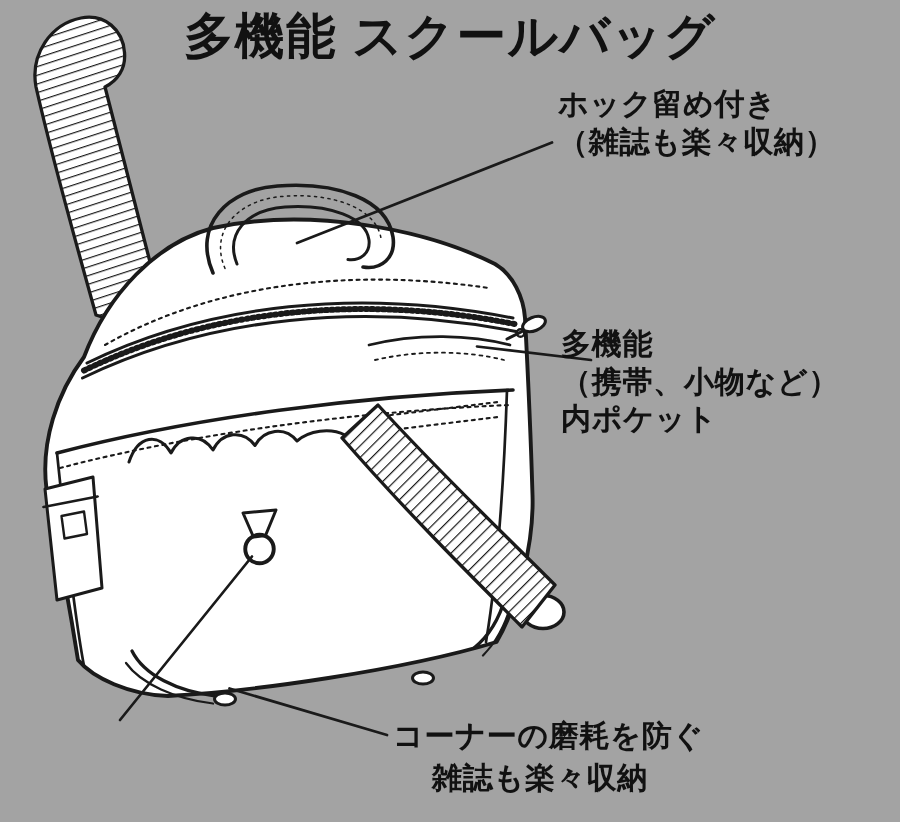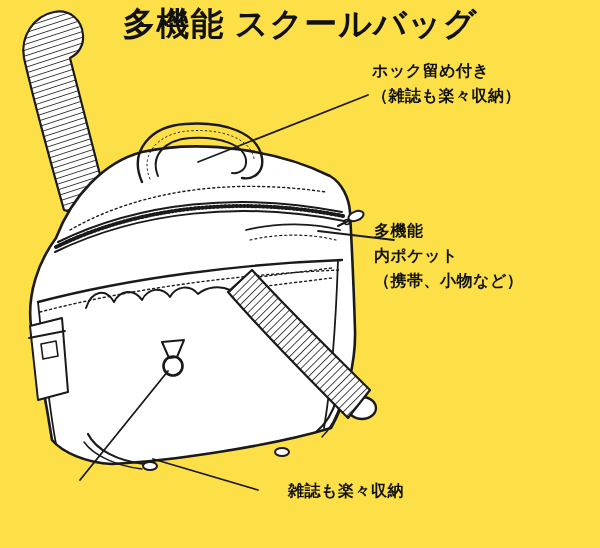--- a/index.html
+++ b/index.html
@@ -4,21 +4,21 @@
 <style>
   html, body {
     margin: 0;
     padding: 0;
     background: #ffffff;
   }
   #stage {
     position: relative;
     width: 600px;
     height: 548px;
-    background: #fde047;
+    background: #a3a3a3;
     font-family: "Liberation Sans", "DejaVu Sans", sans-serif;
     color: #111111;
     overflow: hidden;
   }
   #art {
     position: absolute;
     left: 0;
     top: 0;
     width: 600px;
     height: 548px;
@@ -29,21 +29,21 @@
     top: 2px;
     width: 600px;
     text-align: center;
     font-size: 33px;
     font-weight: bold;
     letter-spacing: 1px;
     white-space: nowrap;
   }
   .ann {
     position: absolute;
-    font-size: 16px;
+    font-size: 20px;
     font-weight: 600;
     letter-spacing: 0.5px;
     white-space: nowrap;
   }
   .ann .line { line-height: 25px; }
   #ann-a4     { left: 372px; top: 58px;  }
   #ann-inner  { left: 374px; top: 218px; }
   #ann-ring   { left: 20px;  top: 484px; }
   #ann-ring .line   { line-height: 27px; }
   #ann-corner { left: 262px; top: 477px; }
@@ -147,22 +147,23 @@
 
   <div class="page-title">多機能 スクールバッグ</div>
 
   <div id="ann-a4" class="ann">
     <div class="line">ホック留め付き</div>
     <div class="line">（雑誌も楽々収納）</div>
   </div>
 
   <div id="ann-inner" class="ann">
     <div class="line">多機能</div>
+    <div class="line">（携帯、小物など）</div>
     <div class="line">内ポケット</div>
-    <div class="line">（携帯、小物など）</div>
   </div>
 
 
   <div id="ann-corner" class="ann">
+    <div class="line">コーナーの磨耗を防ぐ</div>
     <div class="line indent">雑誌も楽々収納</div>
   </div>
 
 </div>
 
 </body></html>

